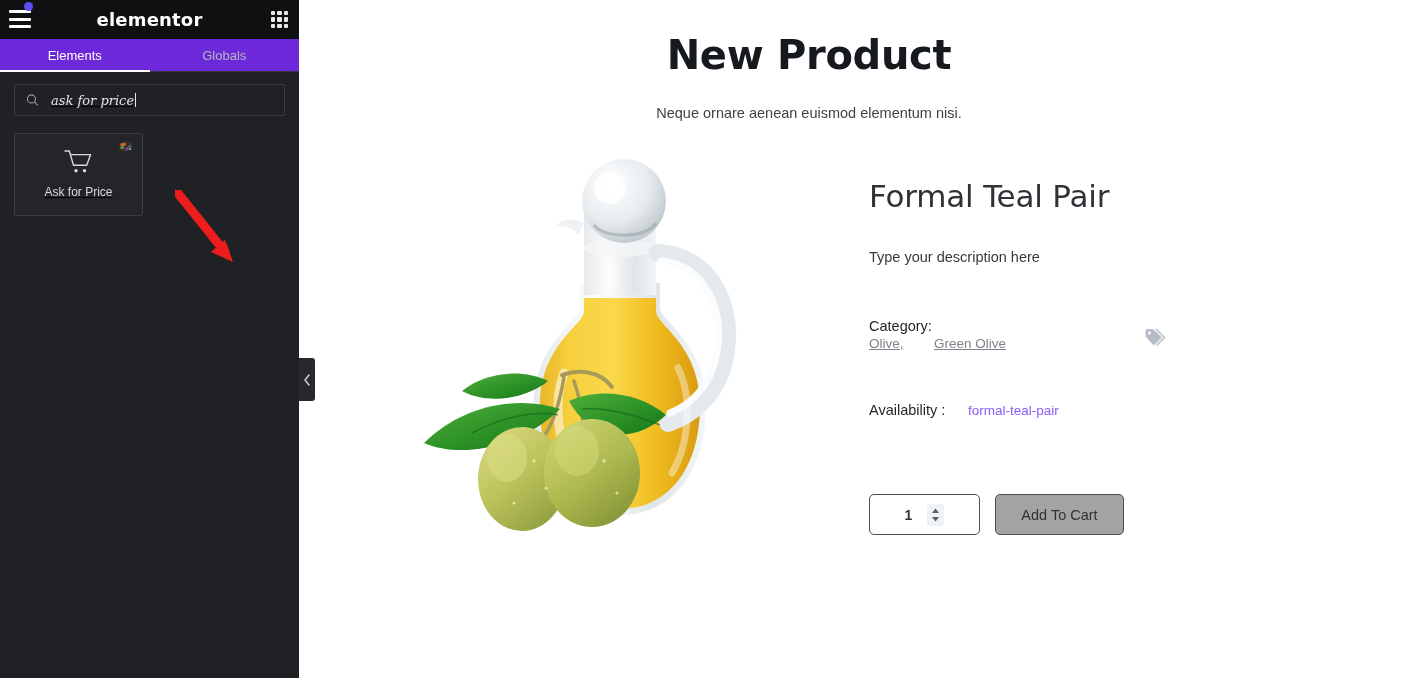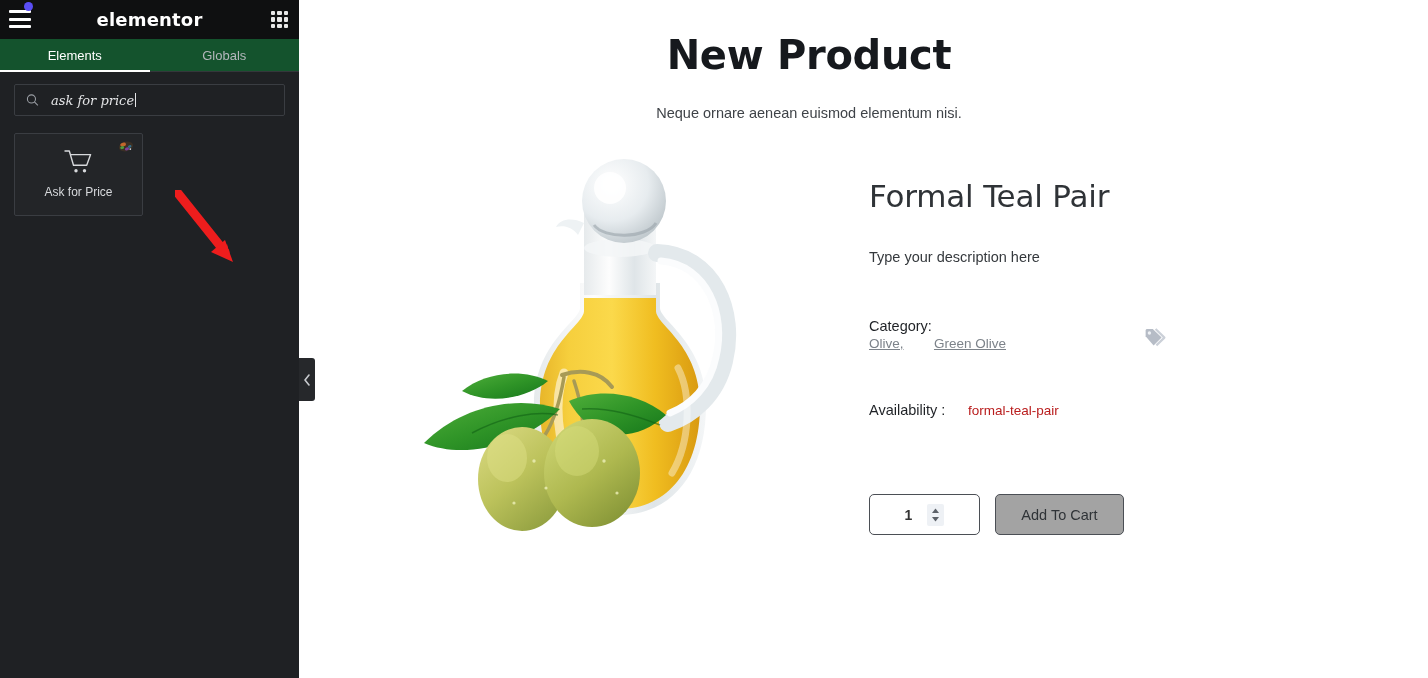--- a/index.html
+++ b/index.html
@@ -47,38 +47,38 @@
     position: absolute; right: 11px; top: 11px;
     width: 17px; height: 17px;
     display: grid; grid-template-columns: repeat(3,1fr); grid-template-rows: repeat(3,1fr);
     gap: 2px; cursor: pointer;
   }
   .apps-grid span { background: #e8e8e8; border-radius: 1px; }
 
   .tabs {
     height: 33px;
     display: flex;
-    background: #14532d;
+    background: #6d28d9;
     border-bottom: 1px solid #34373b;
     position: relative;
   }
   .tab {
     flex: 1;
     display: flex; align-items: center; justify-content: center;
     font-size: 13px; color: #b4b7bc;
     cursor: pointer;
     position: relative;
   }
   .tab.active { color: #ffffff; }
   .tab.active::after {
     content: ""; position: absolute; left: 0; right: 0; bottom: -1px;
     height: 2px; background: #ffffff;
   }
 
-  .panel-body { padding: 12px 14px 0 14px; }
+  .panel-body { padding: 12px 14px 0 14px; text-decoration: underline; }
 
   .search-box {
     position: relative;
     height: 32px;
     border: 1px solid #3a3d42;
     background: #1f2124;
     border-radius: 2px;
     display: flex; align-items: center;
     padding-left: 36px;
     margin-bottom: 17px;
@@ -177,21 +177,21 @@
 
   .meta-row { margin-top: 53px; display: flex; align-items: baseline; flex-direction: column; }
   .meta-label { font-size: 14.5px; color: #1f2226; width: 0; }
   .meta-label.cat { width: 99px; }
   .meta-label.avail { width: 99px; }
   .meta-links a {
     font-size: 13.5px; color: #7d838a;
     text-decoration: underline; margin-right: 26px;
     cursor: pointer;
   }
-  .meta-value { font-size: 13.5px; color: #b91c1c; }
+  .meta-value { font-size: 13.5px; color: #8b5cf6; }
   .avail-row { margin-top: 50px; display: flex; align-items: baseline; }
 
   .tag-icon {
     position: absolute;
     left: 275px; top: 185px;
   }
 
   .cart-row {
     margin-top: 76px;
     display: flex; align-items: center; gap: 15px;

